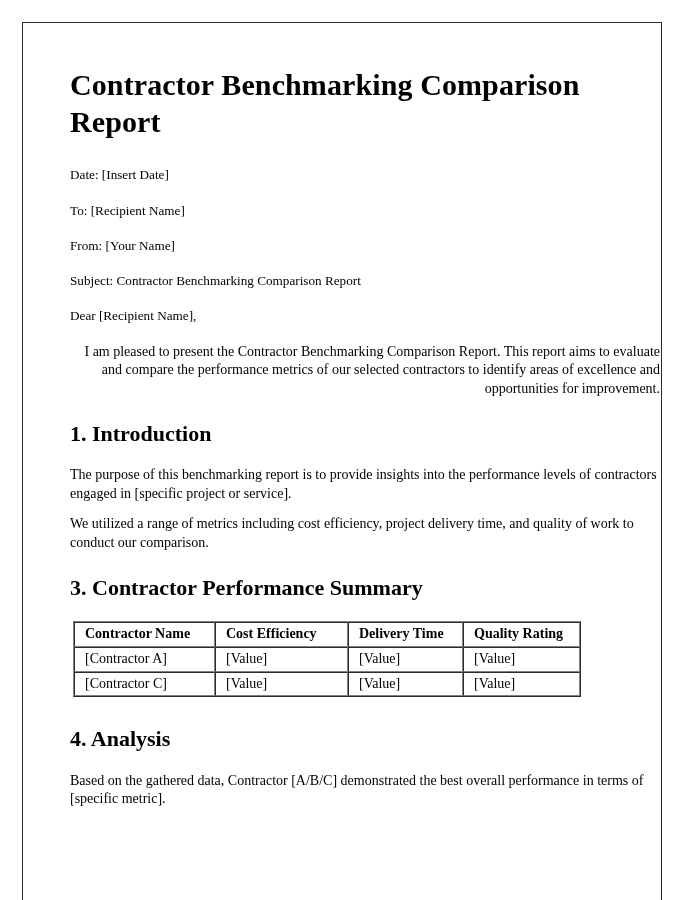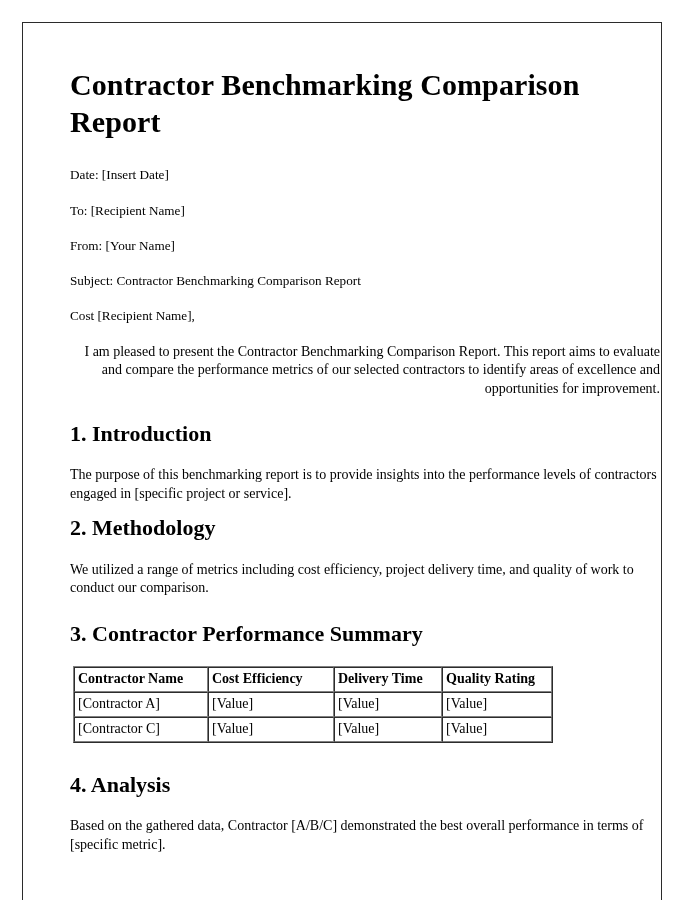--- a/index.html
+++ b/index.html
@@ -77,21 +77,21 @@
     border-collapse: separate;
     border-spacing: 0;
     border: 1px outset #808080;
     margin: 0 0 0 3px;
     background: #ffffff;
     font-size: 14px;
   }
   table.summary-table td,
   table.summary-table th {
     border: 1px inset #808080;
-    padding: 1px 3px 2px 3px;
+    padding: 1px 3px 2px 10px;
     text-align: left;
     vertical-align: top;
     line-height: 1.42;
     white-space: nowrap;
   }
   table.summary-table th {
     font-weight: bold;
   }
   
   table.summary-table th.col-name  { width: 126px; }
@@ -104,28 +104,27 @@
 
 <div class="page-frame">
   <div class="page-body">
 
     <h1 class="doc-title">Contractor Benchmarking Comparison Report</h1>
 
     <p class="meta-line">Date: [Insert Date]</p>
     <p class="meta-line">To: [Recipient Name]</p>
     <p class="meta-line">From: [Your Name]</p>
     <p class="meta-line">Subject: Contractor Benchmarking Comparison Report</p>
-    <p class="meta-line">Cost [Recipient Name],</p>
+    <p class="meta-line">Dear [Recipient Name],</p>
 
     <p class="para block-intro">I am pleased to present the Contractor Benchmarking Comparison Report. This report aims to evaluate and compare the performance metrics of our selected contractors to identify areas of excellence and opportunities for improvement.</p>
 
     <h2 class="section-heading">1. Introduction</h2>
     <p class="para block-sec1">The purpose of this benchmarking report is to provide insights into the performance levels of contractors engaged in [specific project or service].</p>
 
-    <h2 class="section-heading">2. Methodology</h2>
     <p class="para block-sec2">We utilized a range of metrics including cost efficiency, project delivery time, and quality of work to conduct our comparison.</p>
 
     <h2 class="section-heading">3. Contractor Performance Summary</h2>
 
     <table class="summary-table">
       <thead>
         <tr>
           <th class="col-name">Contractor Name</th>
           <th class="col-cost">Cost Efficiency</th>
           <th class="col-time">Delivery Time</th>

